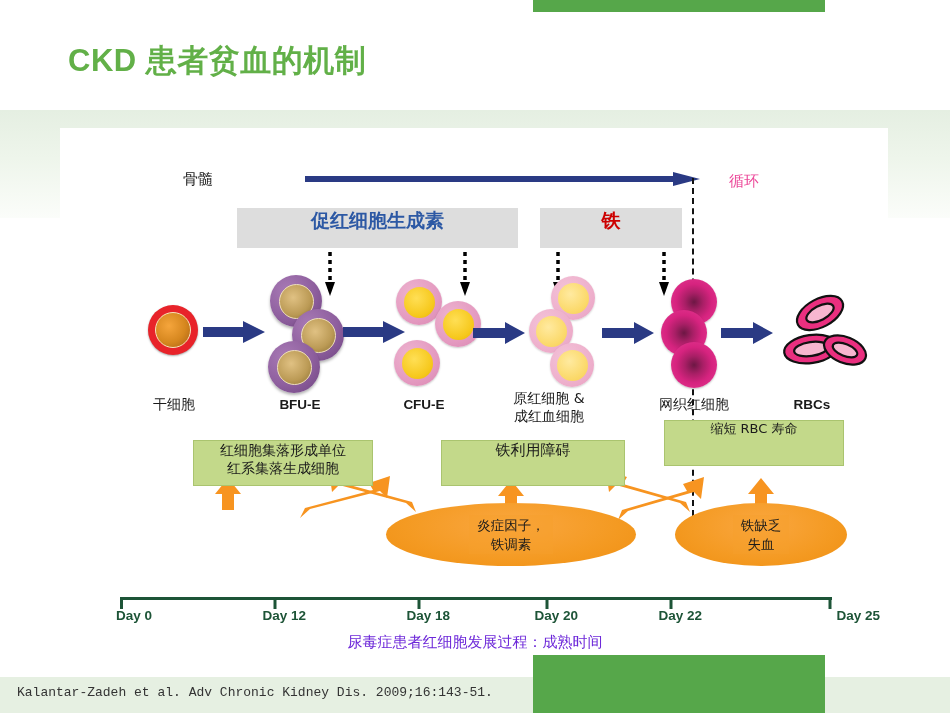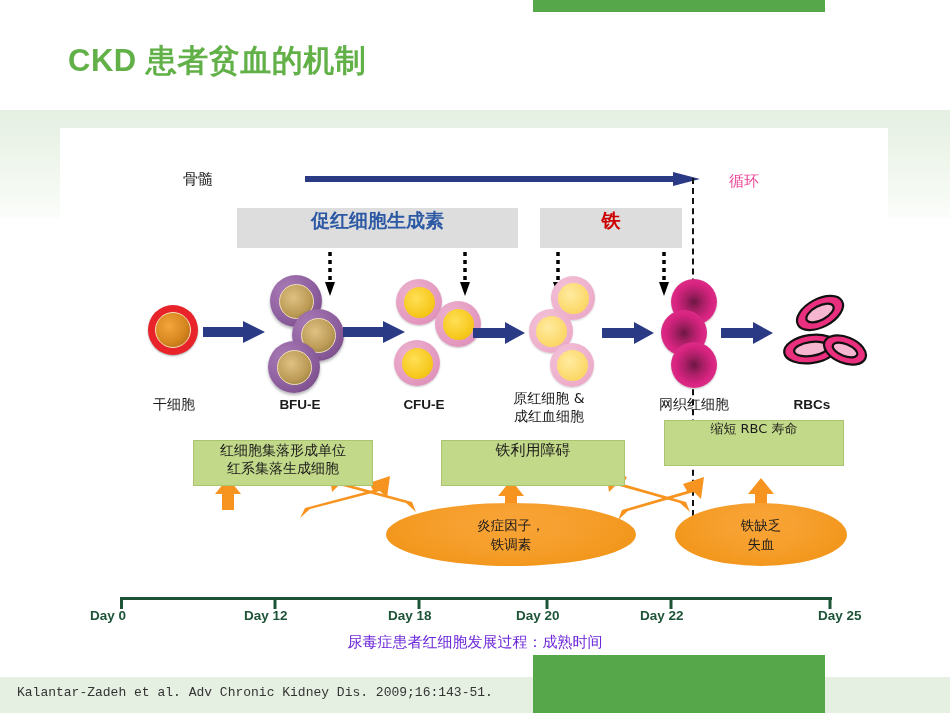--- a/index.html
+++ b/index.html
@@ -148,21 +148,21 @@
   #el3{left:675px;top:503px;width:172px;height:63px;}
   .ellipse .txt{background:rgba(247,160,45,.45);padding:1px 8px;}
 
   
   .orange-layer{position:absolute;left:0;top:0;width:950px;height:713px;pointer-events:none;}
 
   
   .timeline{position:absolute;left:120px;top:597px;width:712px;height:12px;}
   .tick-lbl{
     position:absolute;top:608px;font-size:13.5px;font-weight:bold;color:#1d5437;
-    text-align:left;white-space:nowrap;
+    text-align:right;white-space:nowrap;
   }
   .caption{
     position:absolute;left:0;right:0;top:633px;text-align:center;
     font-size:15px;color:#6d28d9;font-family:"DejaVu Sans",sans-serif;
   }
 
   
   .citation{
     position:absolute;left:17px;top:685px;font-size:13px;color:#333;
     white-space:nowrap;

